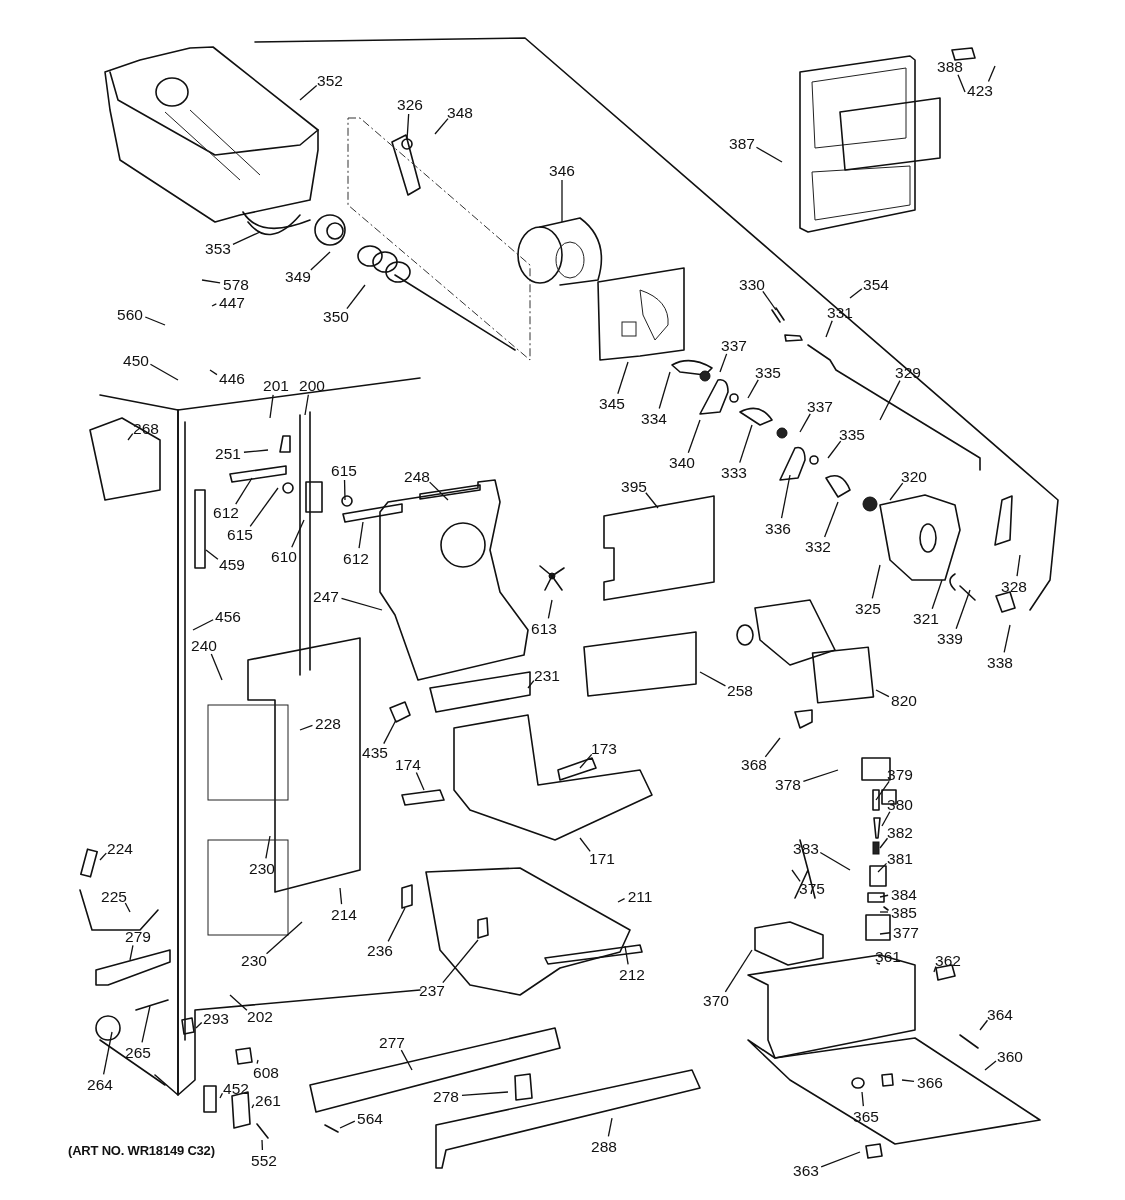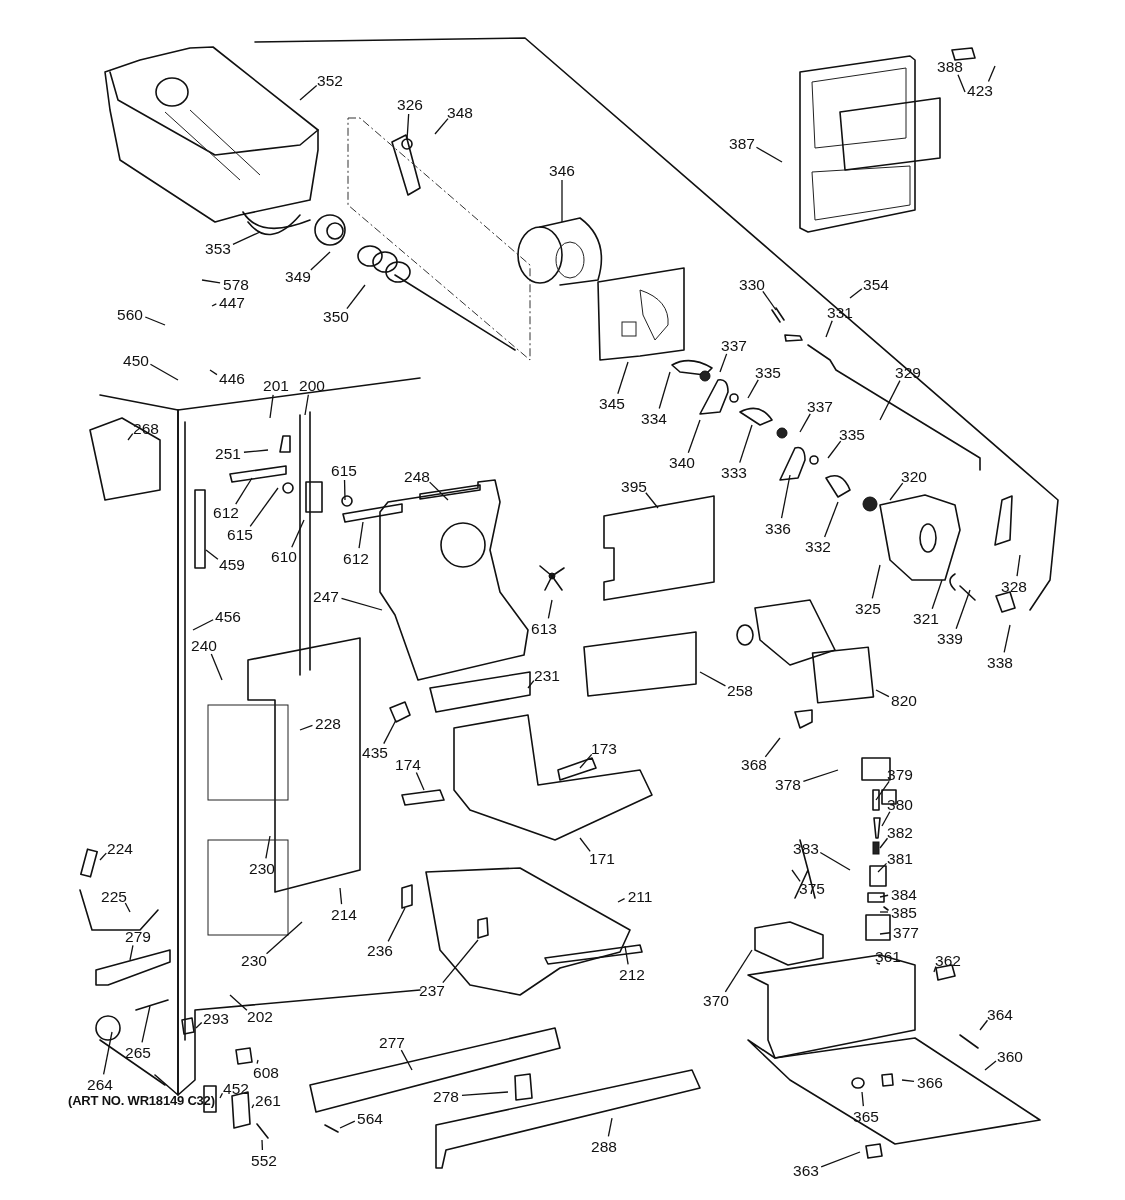--- a/index.html
+++ b/index.html
@@ -5,21 +5,21 @@
   html, body { margin: 0; padding: 0; background: #ffffff; }
   body { width: 1125px; height: 1200px; position: relative; overflow: hidden;
          font-family: "Liberation Sans", sans-serif; }
   #diagram { position: absolute; left: 0; top: 0; width: 1125px; height: 1200px; }
   #diagram .part { fill: none; stroke: #111; stroke-width: 1.6; stroke-linejoin: round; stroke-linecap: round; }
   #diagram .thin { fill: none; stroke: #222; stroke-width: 1; }
   #diagram .dash { fill: none; stroke: #333; stroke-width: 1; stroke-dasharray: 8 3 2 3; }
   #diagram .solid { fill: #222; stroke: #111; stroke-width: 1; }
   #diagram .leader { stroke: #111; stroke-width: 1.3; fill: none; }
   #diagram .lbl { font-family: "Liberation Sans", sans-serif; font-size: 15.5px; fill: #111; }
-  #caption { position: absolute; left: 68px; top: 1093px; font-family: "Liberation Sans", sans-serif;
+  #caption { position: absolute; left: 68px; top: 1143px; font-family: "Liberation Sans", sans-serif;
              font-weight: bold; font-size: 13px; color: #111; letter-spacing: -0.2px; }
 </style>
 </head>
 <body>
 
 <svg id="diagram" viewBox="0 0 1125 1200" xmlns="http://www.w3.org/2000/svg">
 
   <g>
     <path class="part" d="M255 42 L525 38 L1058 500 L1050 580 L1030 610"></path>
   </g>

